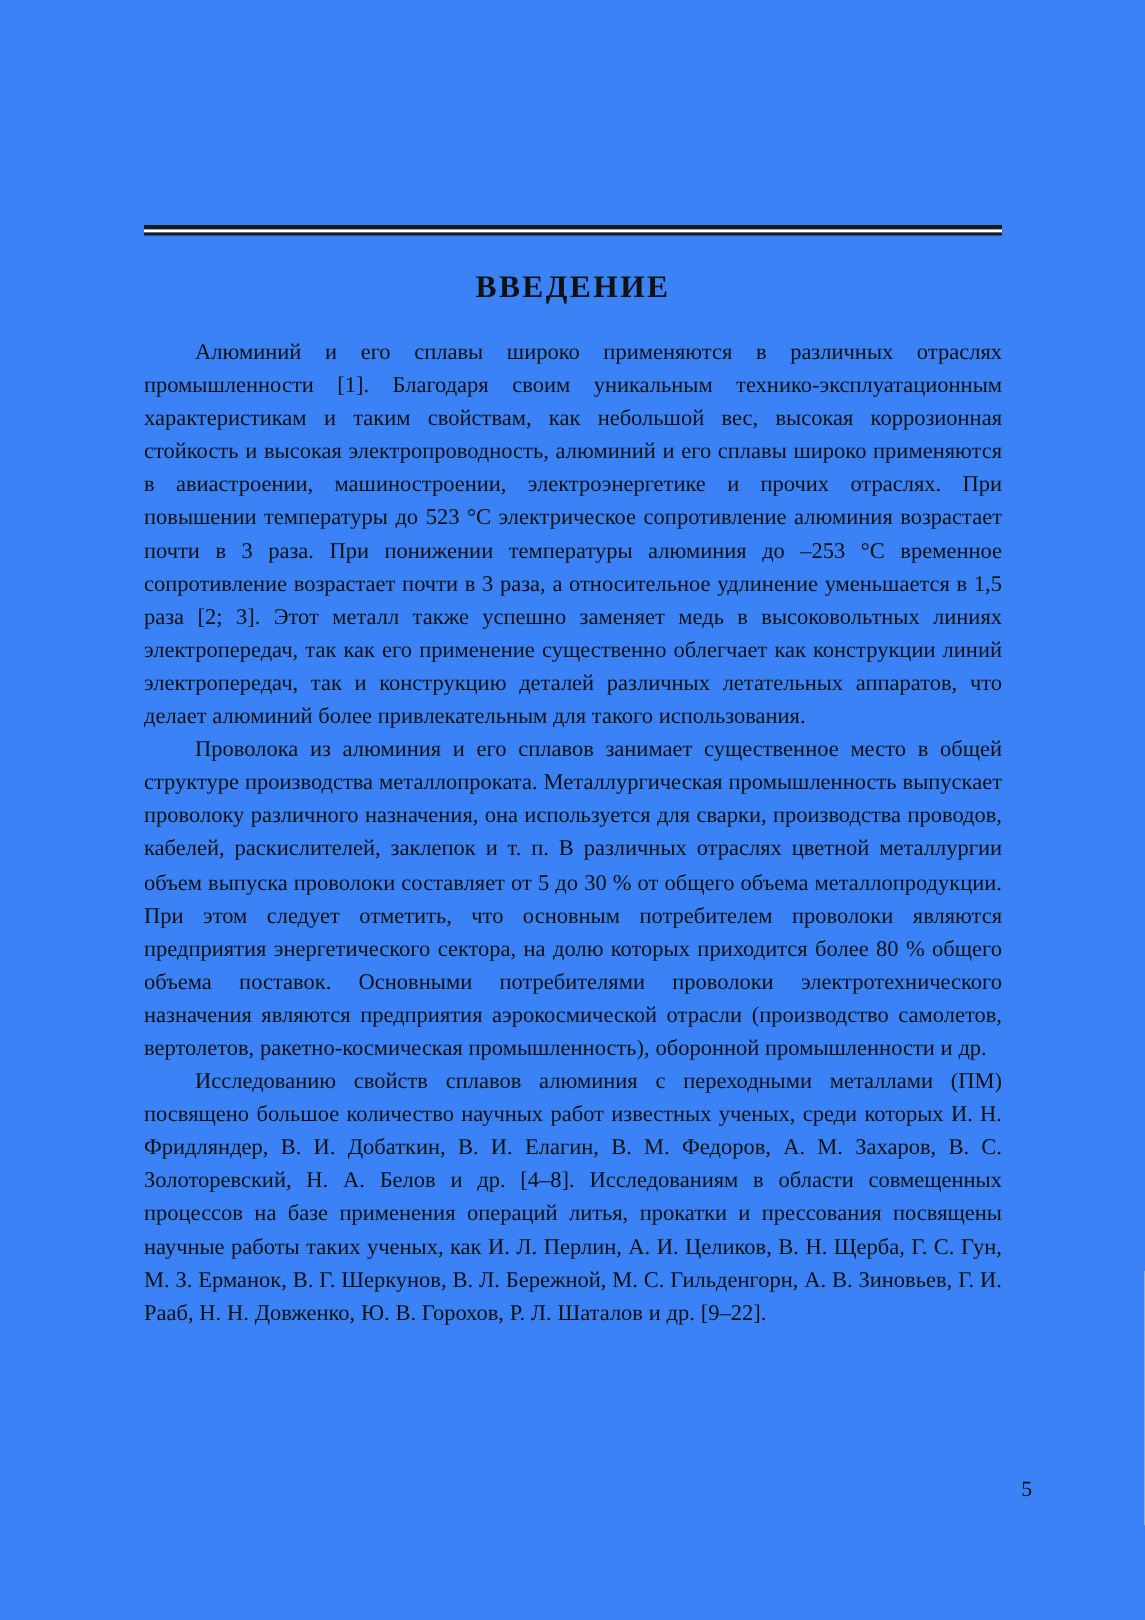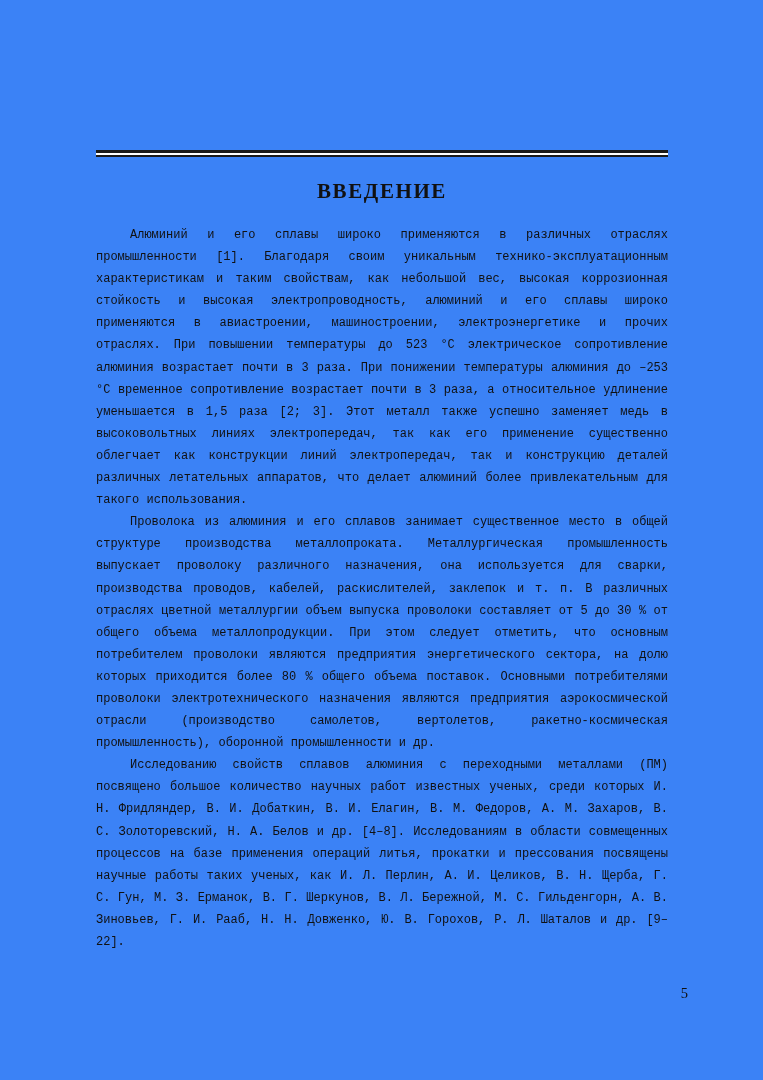--- a/index.html
+++ b/index.html
@@ -50,29 +50,28 @@
   }
   h1.doc-title {
     font-size: 21px;
     font-weight: bold;
     text-align: center;
     letter-spacing: 1.6px;
     margin: 0 0 20px 0;
     font-family: "Liberation Serif", "DejaVu Serif", serif;
   }
   p.body-par {
-    font-size: 12px;
+    font-size: 15px;
     line-height: 22.1px;
     text-align: justify;
     text-justify: inter-word;
     margin: 0;
     text-indent: 34px;
     hyphens: manual;
     word-spacing: 0.1px;
-    font-family: Liberation Mono, monospace;
   }
   .page-number {
     position: absolute;
     right: 95px;
     bottom: 78px;
     font-size: 14.5px;
     color: #111111;
     font-family: "Liberation Serif", "DejaVu Serif", serif;
   }
 </style>

